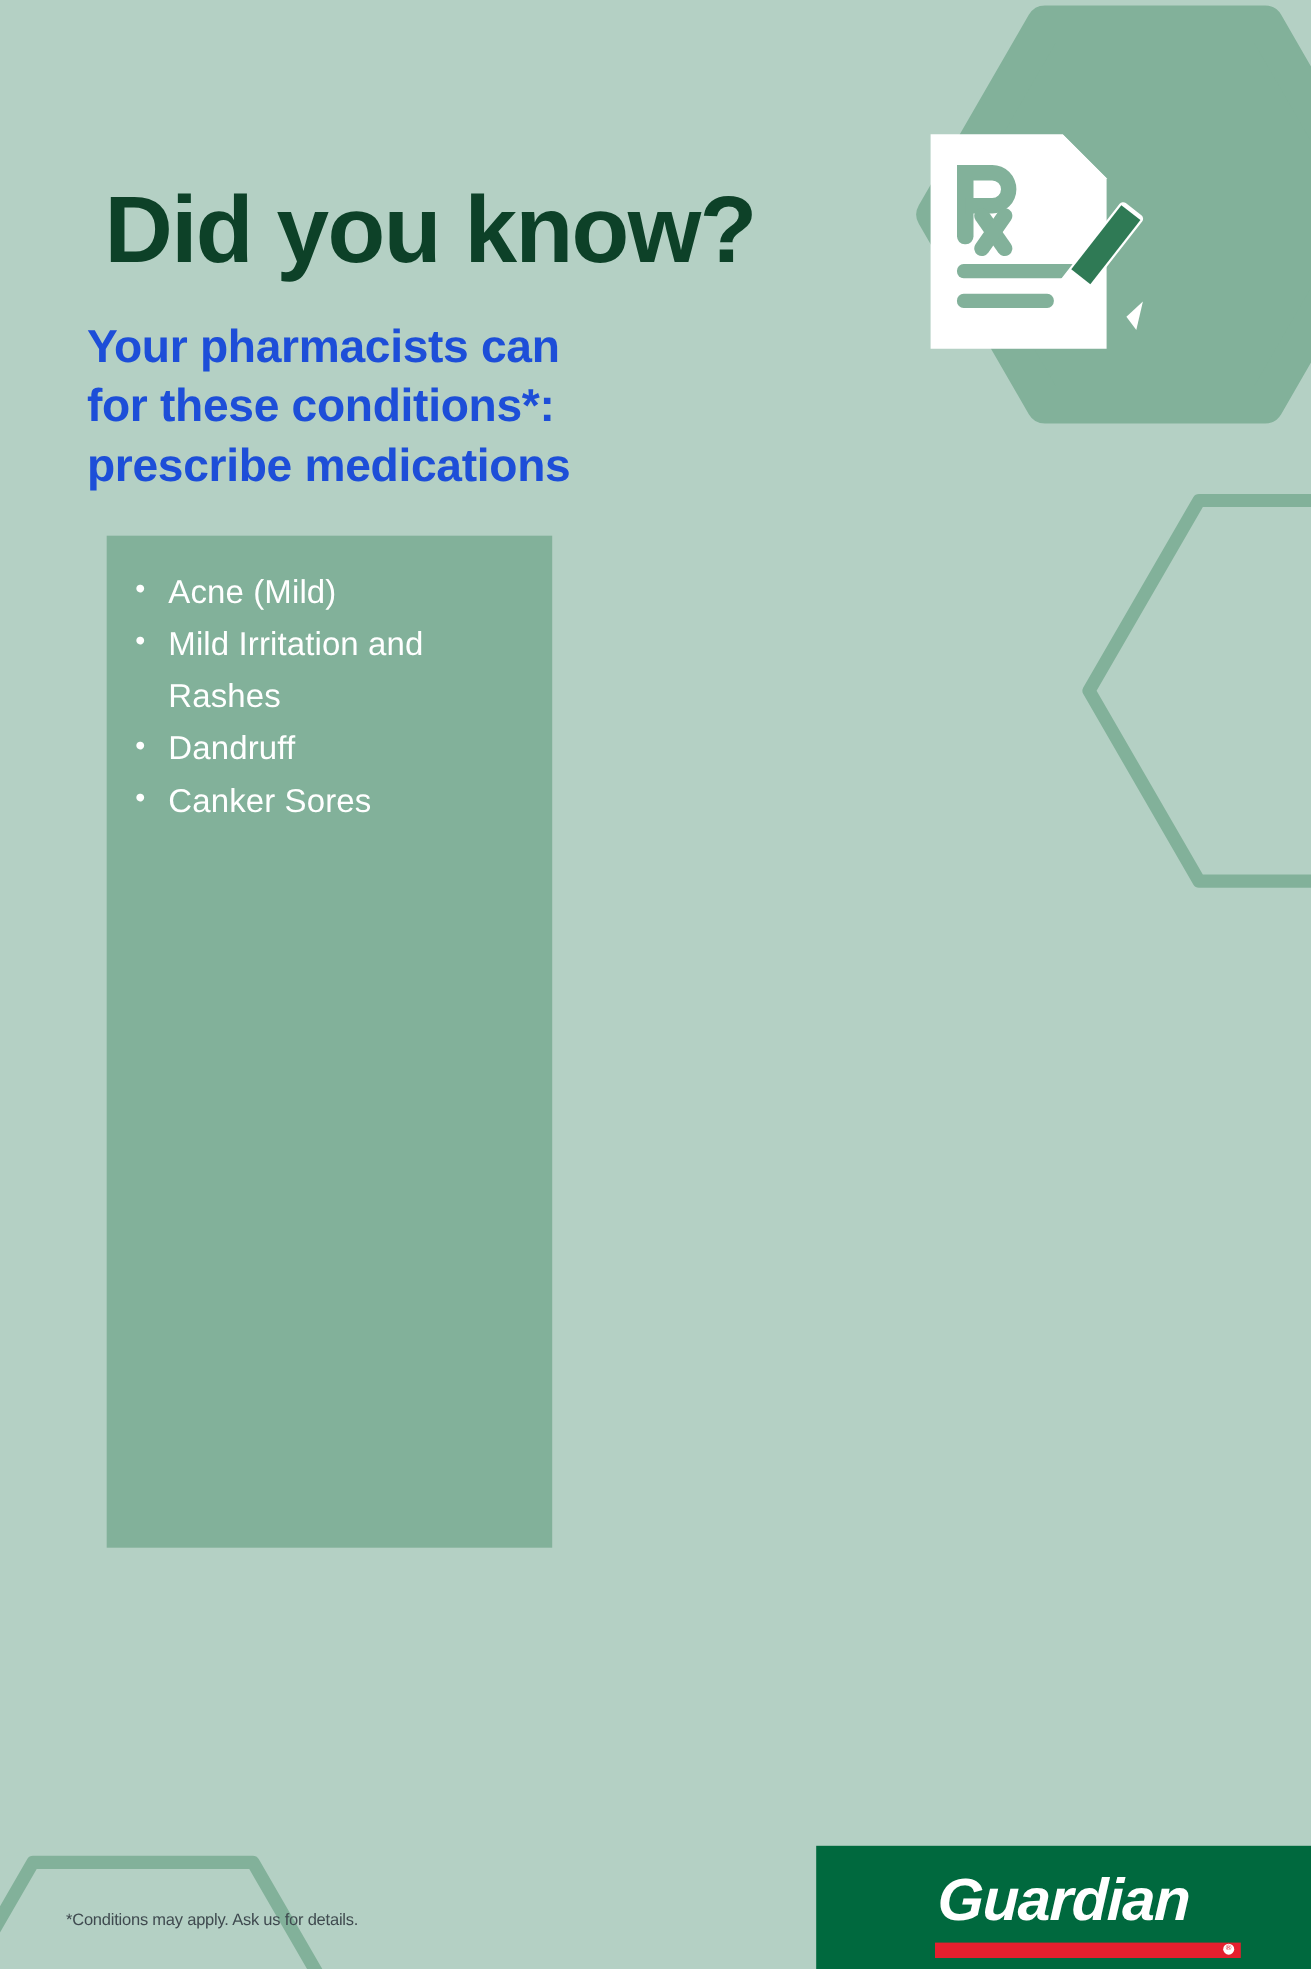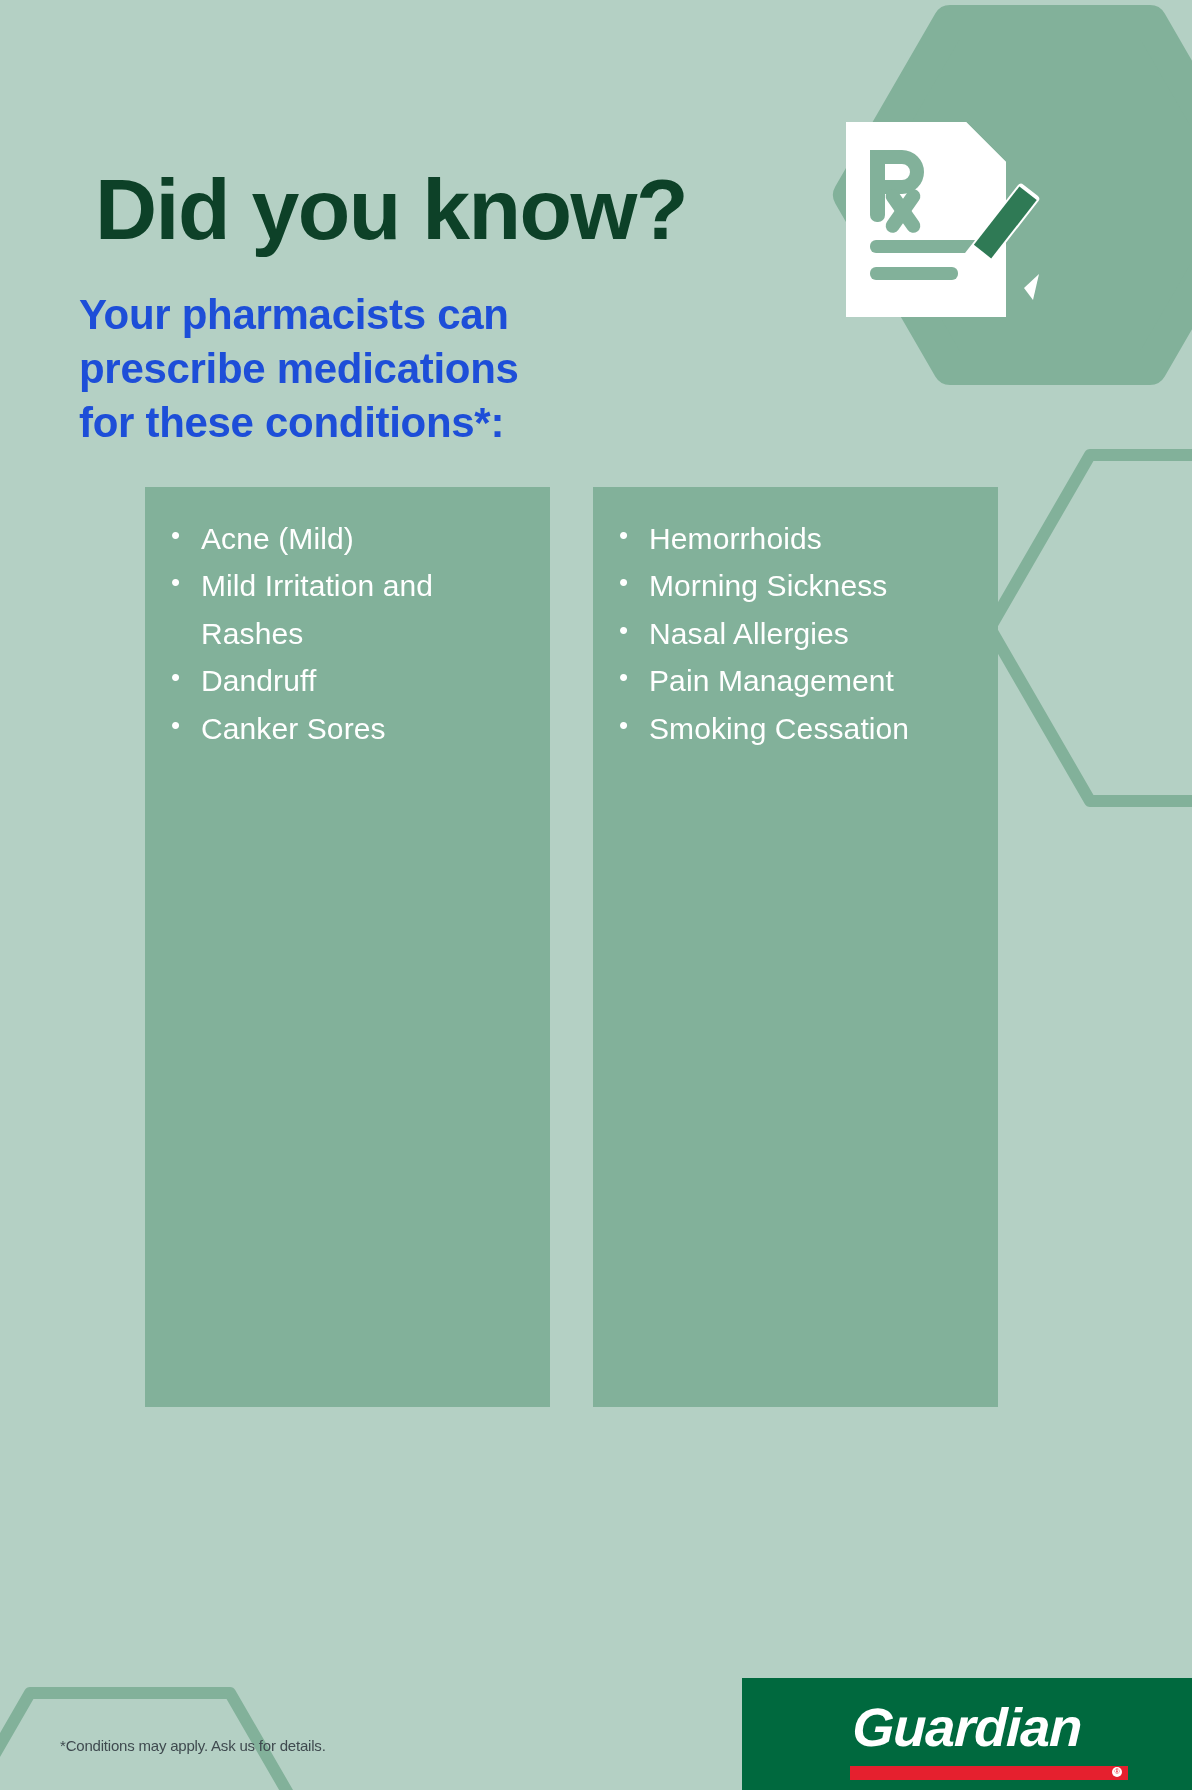--- a/index.html
+++ b/index.html
@@ -58,21 +58,20 @@
   #subheading .sub-line { display: block; white-space: nowrap; }
 
   
   .panel {
     position: absolute;
     background: #82b19a;
     top: 487px;
     height: 920px;
     box-sizing: border-box;
     padding: 28px 26px 0 26px;
-    margin-left: 48px;
   }
   #panel-left  { left: 97px;  width: 405px; }
   #panel-right { left: 545px; width: 405px; }
 
   .cond-list {
     margin: 0;
     padding: 0;
     list-style: none;
   }
   .cond-list li {
@@ -161,22 +160,22 @@
 
     <path fill="none" stroke="#82b19a" stroke-width="12" stroke-linejoin="round" d="M 1090 455 L 1290 455 L 1390 628 L 1290 801 L 1090 801 L 990 628 Z"></path>
 
     <path fill="none" stroke="#82b19a" stroke-width="12" stroke-linejoin="round" d="M 30 1693 L 230 1693 L 330 1866 L 230 2039 L 30 2039 L -70 1866 Z"></path>
   </svg>
 
   <h1 id="headline">Did you know?</h1>
 
   <div id="subheading">
     <span class="sub-line">Your pharmacists can</span>
+    <span class="sub-line">for these conditions*:</span>
     <span class="sub-line">prescribe medications</span>
-    <span class="sub-line">for these conditions*:</span>
   </div>
 
   <svg style="position:absolute;left:838px;top:112px;width:210px;height:215px;" viewBox="0 0 210 215">
 
     <path fill="#ffffff" d="M 8 10 L 128 10 L 168 50 L 168 205 L 8 205 Z"></path>
     <path fill="#ffffff" d="M 128 10 L 168 50 L 128 50 Z"></path>
 
     <g fill="#82b19a">
       <rect x="32" y="38" width="15" height="72" rx="7"></rect>
       <path d="M 32 38 L 64 38 A 22 22 0 0 1 64 82 L 40 82 L 40 68 L 64 68 A 8 8 0 0 0 64 52 L 32 52 Z"></path>
@@ -198,29 +197,20 @@
 
   <div class="panel" id="panel-left">
     <ul class="cond-list">
       <li>Acne (Mild)</li>
       <li>Mild Irritation and Rashes</li>
       <li>Dandruff</li>
       <li>Canker Sores</li>
     </ul>
   </div>
 
-  <div class="panel" id="panel-right">
-    <ul class="cond-list">
-      <li>Hemorrhoids</li>
-      <li>Morning Sickness</li>
-      <li>Nasal Allergies</li>
-      <li>Pain Management</li>
-      <li>Smoking Cessation</li>
-    </ul>
-  </div>
 
   <div id="footnote">*Conditions may apply. Ask us for details.</div>
 
   <div id="logo">
     <div id="logo-wordmark">Guardian</div>
     <div id="logo-bar"></div>
     <div id="logo-reg">®</div>
   </div>
 
 </div>

